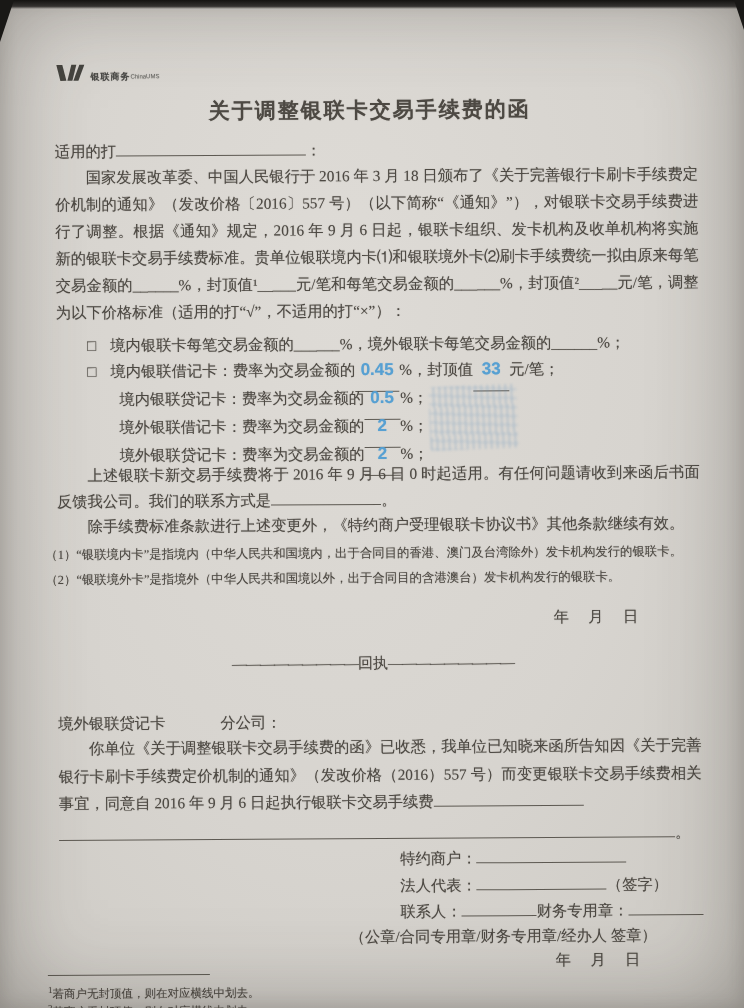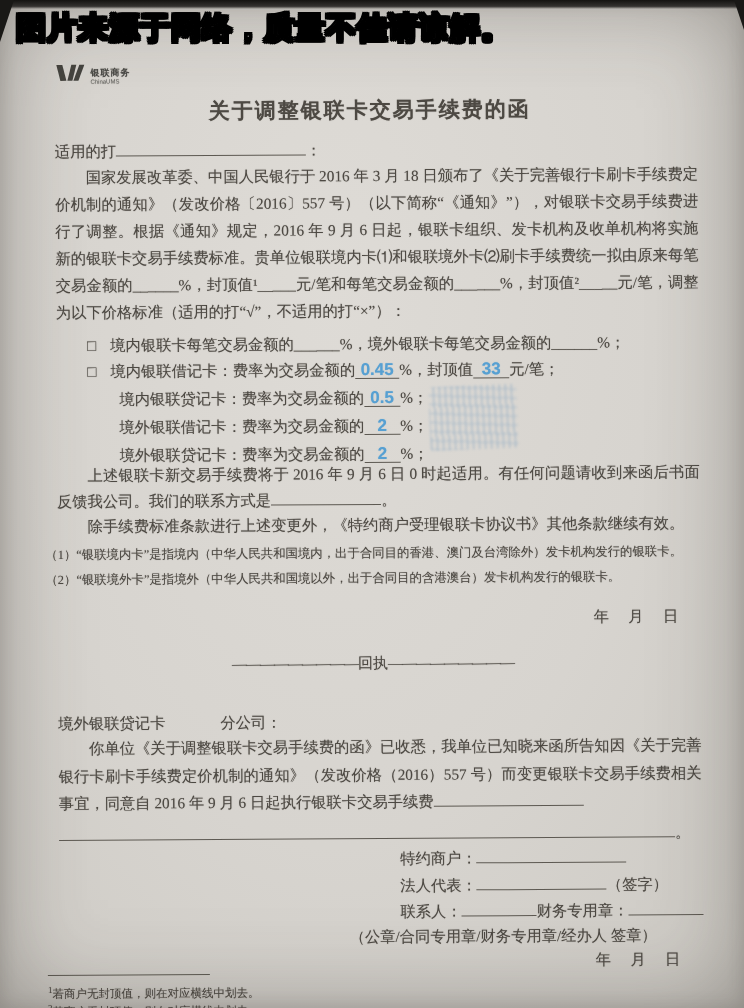--- a/index.html
+++ b/index.html
@@ -18,38 +18,38 @@
   .caption{position:absolute;left:16px;top:8px;z-index:9;
          font-family:"Liberation Sans","DejaVu Sans",sans-serif;
          font-size:30px;font-weight:bold;color:#ffffff;letter-spacing:1px;
          -webkit-text-stroke:1.6px #000;
          text-shadow:-2px -2px 0 #000,2px -2px 0 #000,-2px 2px 0 #000,2px 2px 0 #000,
                      0 -2px 0 #000,0 2px 0 #000,-2px 0 0 #000,2px 0 0 #000;}
   .content{position:absolute;inset:0;transform:rotate(-0.35deg);}
   .blk{position:absolute;font-size:15.3px;line-height:27px;
        text-shadow:0 0 1px rgba(77,73,67,.45);}
   .logo{left:58px;top:60px;display:flex;align-items:center;gap:5px;}
-  .logo .txt{display:flex;flex-direction:column;line-height:1;}
+  .logo .txt{display:flex;line-height:1;}
   .logo .cn{font-family:"Liberation Sans",sans-serif;font-size:9px;font-weight:bold;color:#4a4a47;letter-spacing:1px;}
   .logo .en{font-family:"Liberation Sans",sans-serif;font-size:6px;color:#6e6e6a;margin-top:1px;}
   .title{left:0;top:97px;width:100%;text-align:center;font-size:21px;font-weight:bold;letter-spacing:2px;}
   .para{width:643px;text-align:justify;}
   .indent{text-indent:2em;}
   .blank{display:inline-block;border-bottom:1px solid #5d5952;height:14px;vertical-align:baseline;}.w75{width:75px}.w110{width:110px}.w130{width:130px}
   .w150{width:150px}.w190{width:190px}.w615{width:616px}
   .hand{display:inline-block;min-width:44px;text-align:center;border-bottom:1px solid #5d5952;
         font-family:"Liberation Sans","DejaVu Sans",sans-serif;
-        color:#57a0d2;font-size:17px;font-weight:bold;line-height:1;padding-bottom:0;
+        color:#57a0d2;font-size:17px;font-weight:bold;line-height:1;padding-bottom:13px;
         text-shadow:0 0 1px rgba(87,160,210,.6);}
   .hand.small{min-width:36px;}
   .opt{padding-left:31px;}
   .opt .box{margin-right:14px;}
   .rate{padding-left:63px;}
   .notes{font-size:12.4px;line-height:20px;width:660px;}
-  .dateline{letter-spacing:2px;margin-left:40px;}
+  .dateline{letter-spacing:2px;}
   .divider{left:0;top:650px;width:100%;text-align:center;font-size:15px;letter-spacing:0;}
   .divider .dash{letter-spacing:-1px;color:#55514b;}
   .stamp{position:absolute;left:430px;top:386px;width:88px;height:64px;opacity:.5;
          filter:blur(1.1px);transform:rotate(-2deg);border-radius:3px;
          background:repeating-linear-gradient(88deg, rgba(105,148,188,.55) 0 2px, rgba(105,148,188,0) 2px 6px),
                     repeating-linear-gradient(4deg, rgba(105,148,188,.28) 0 3px, rgba(105,148,188,0) 3px 9px);}
   .fnline{position:absolute;left:45px;top:973px;width:162px;border-top:1.5px solid #5d5952;}
   .fnote{font-size:11.5px;line-height:17px;}
   sup{font-size:9px;}
 </style>
@@ -153,14 +153,13 @@
       <sup>2</sup><span>若商户无封顶值，则在对应横线中划去。</span>
     </div>
 
   </div>
 
   <div class="vignette"></div>
   <div class="edge-top"></div>
   <div class="corner-tl"></div>
   <div class="corner-tr"></div>
 
-  <div class="caption">图片来源于网络，质量不佳请谅解。</div>
 </div>
 
 </body></html>

